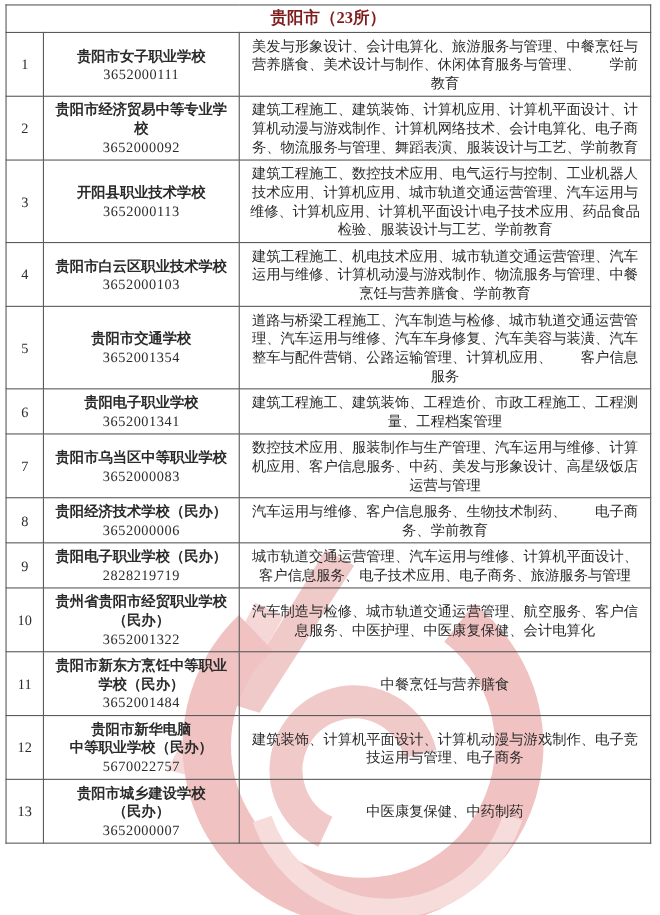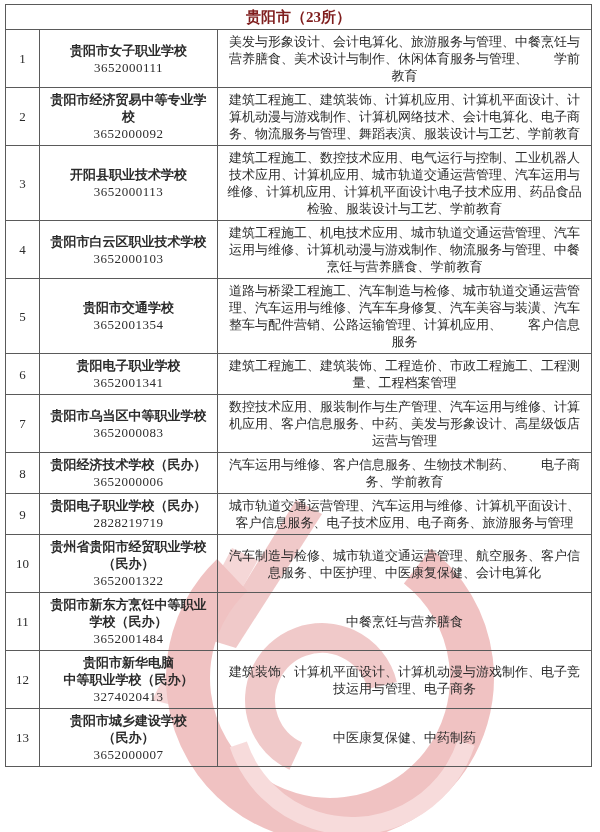--- a/index.html
+++ b/index.html
@@ -177,21 +177,21 @@
       <span class="school-code">3652001484</span>
     </td>
     <td class="cell-majors">中餐烹饪与营养膳食</td>
   </tr>
 
   <tr>
     <td class="cell-no">12</td>
     <td class="cell-school">
       <span class="school-name">贵阳市新华电脑
 中等职业学校（民办）</span>
-      <span class="school-code">3274020413</span>
+      <span class="school-code">5670022757</span>
     </td>
     <td class="cell-majors">建筑装饰、计算机平面设计、计算机动漫与游戏制作、电子竞技运用与管理、电子商务</td>
   </tr>
 
   <tr>
     <td class="cell-no">13</td>
     <td class="cell-school">
       <span class="school-name">贵阳市城乡建设学校
 （民办）</span>
       <span class="school-code">3652000007</span>

